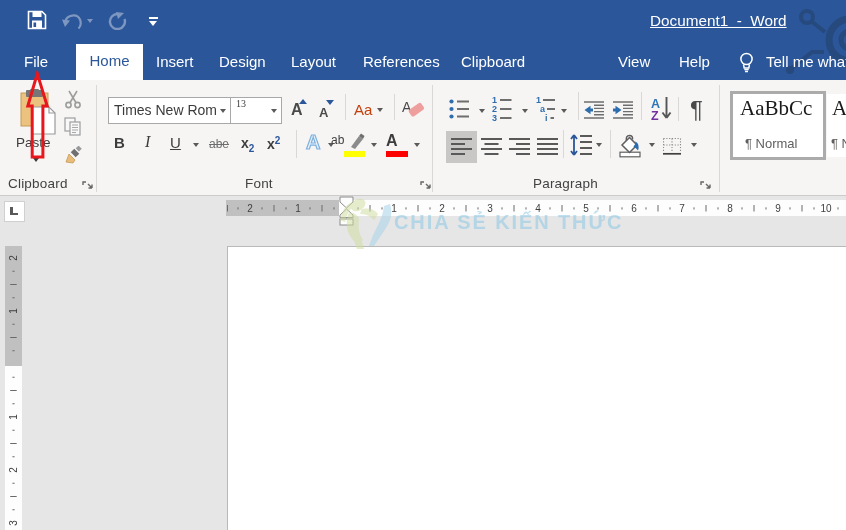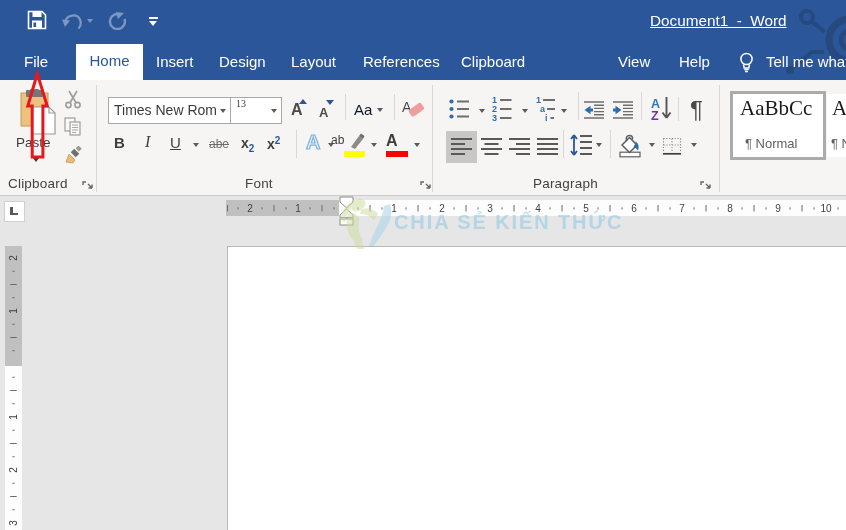--- a/index.html
+++ b/index.html
@@ -140,21 +140,21 @@
 
   <div class="abs gray" style="left:291px;top:21px;font-size:16px;font-weight:bold;color:#4a4a4a">A</div>
   <svg class="abs" style="left:299px;top:19px;width:8px;height:5px">
       <path d="M4 0 L8 5 L0 5 Z" fill="#2b579a"></path>
     </svg>
   <div class="abs gray" style="left:319px;top:25px;font-size:13px;font-weight:bold;color:#4a4a4a">A</div>
   <svg class="abs" style="left:326px;top:20px;width:8px;height:5px">
       <path d="M0 0 L8 0 L4 5 Z" fill="#2b579a"></path>
     </svg>
   <div class="vsep" style="left:345px;top:14px;height:26px;"></div>
-  <div class="abs gray" style="left:354px;top:21px;font-size:15px;color:#0f172a">Aa</div>
+  <div class="abs gray" style="left:354px;top:21px;font-size:15px;color:#c2410c">Aa</div>
   <div class="caret" style="left:377px;top:28px;"></div>
   <div class="vsep" style="left:394px;top:14px;height:26px;"></div>
 
   <div class="abs gray" style="left:402px;top:19px;font-size:14px;color:#4a4a4a">A</div>
   <svg class="abs" style="left:406px;top:22px;width:19px;height:15px" viewBox="0 0 19 15">
     <rect x="3" y="4" width="15" height="8" rx="2" transform="rotate(-35 10 8)" fill="#ef9e9e"></rect>
   </svg>
 
   <div class="abs" style="left:114px;top:54px;font-size:15px;font-weight:bold;color:#3d3d3d">B</div>
   <div class="abs" style="left:145px;top:53px;font-size:16px;font-style:italic;font-family:'Liberation Serif',serif;color:#3d3d3d">I</div>

